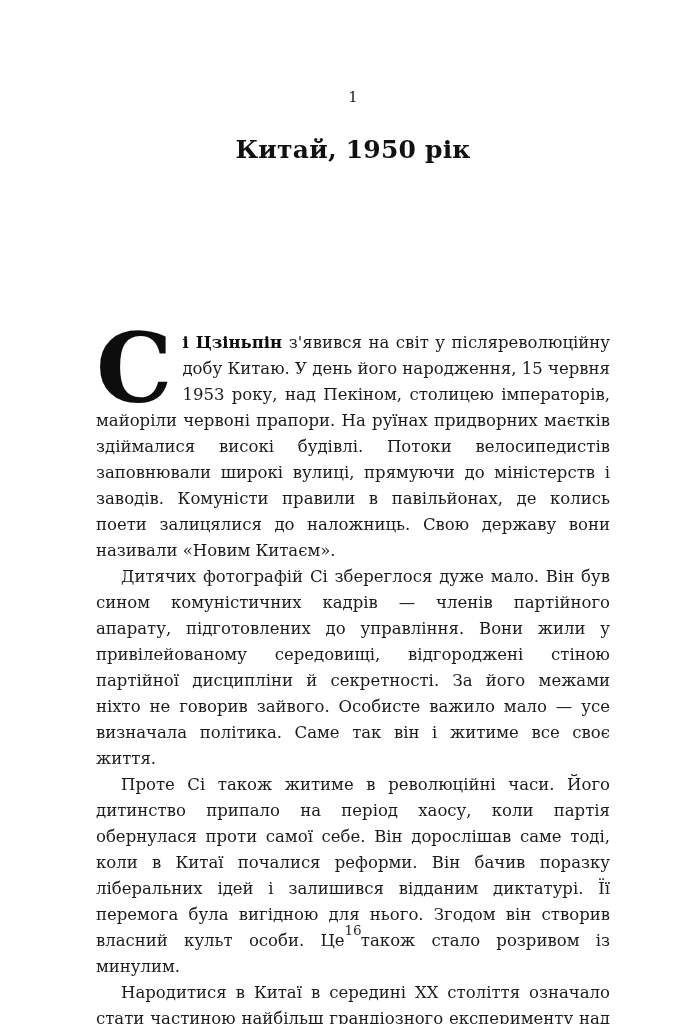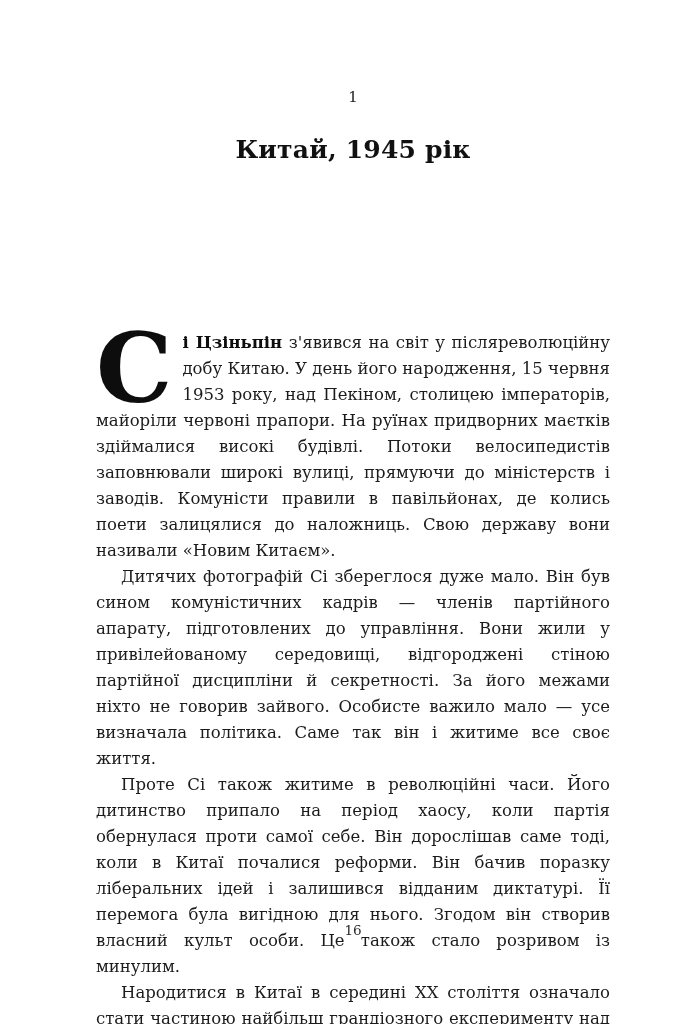--- a/index.html
+++ b/index.html
@@ -87,21 +87,21 @@
     color: #2a2a2a;
   }
 </style>
 </head>
 <body>
 
 <div class="page">
 
   <div class="chapter-number">1</div>
 
-  <h1 class="chapter-title">Китай, 1945 рік</h1>
+  <h1 class="chapter-title">Китай, 1950 рік</h1>
 
   <div class="body-text">
 
     <p>
       <span class="dropcap">С</span>
       <span class="lead-bold">і Цзіньпін</span>
       <span>з'явився на світ у післяреволюційну добу Китаю. У день його народження, 15 червня 1953 року, над Пекіном, столицею імператорів, майоріли червоні прапори. На руїнах придворних маєтків здіймалися високі будівлі. Потоки велосипедистів заповнювали широкі вулиці, прямуючи до міністерств і заводів. Комуністи правили в павільйонах, де колись поети залицялися до наложниць. Свою державу вони називали «Новим Китаєм».</span>
     </p>
 
     <p class="indent">Дитячих фотографій Сі збереглося дуже мало. Він був сином комуністичних кадрів — членів партійного апарату, підготовлених до управління. Вони жили у привілейованому середовищі, відгороджені стіною партійної дисципліни й секретності. За його межами ніхто не говорив зайвого. Особисте важило мало — усе визначала політика. Саме так він і житиме все своє життя.</p>

